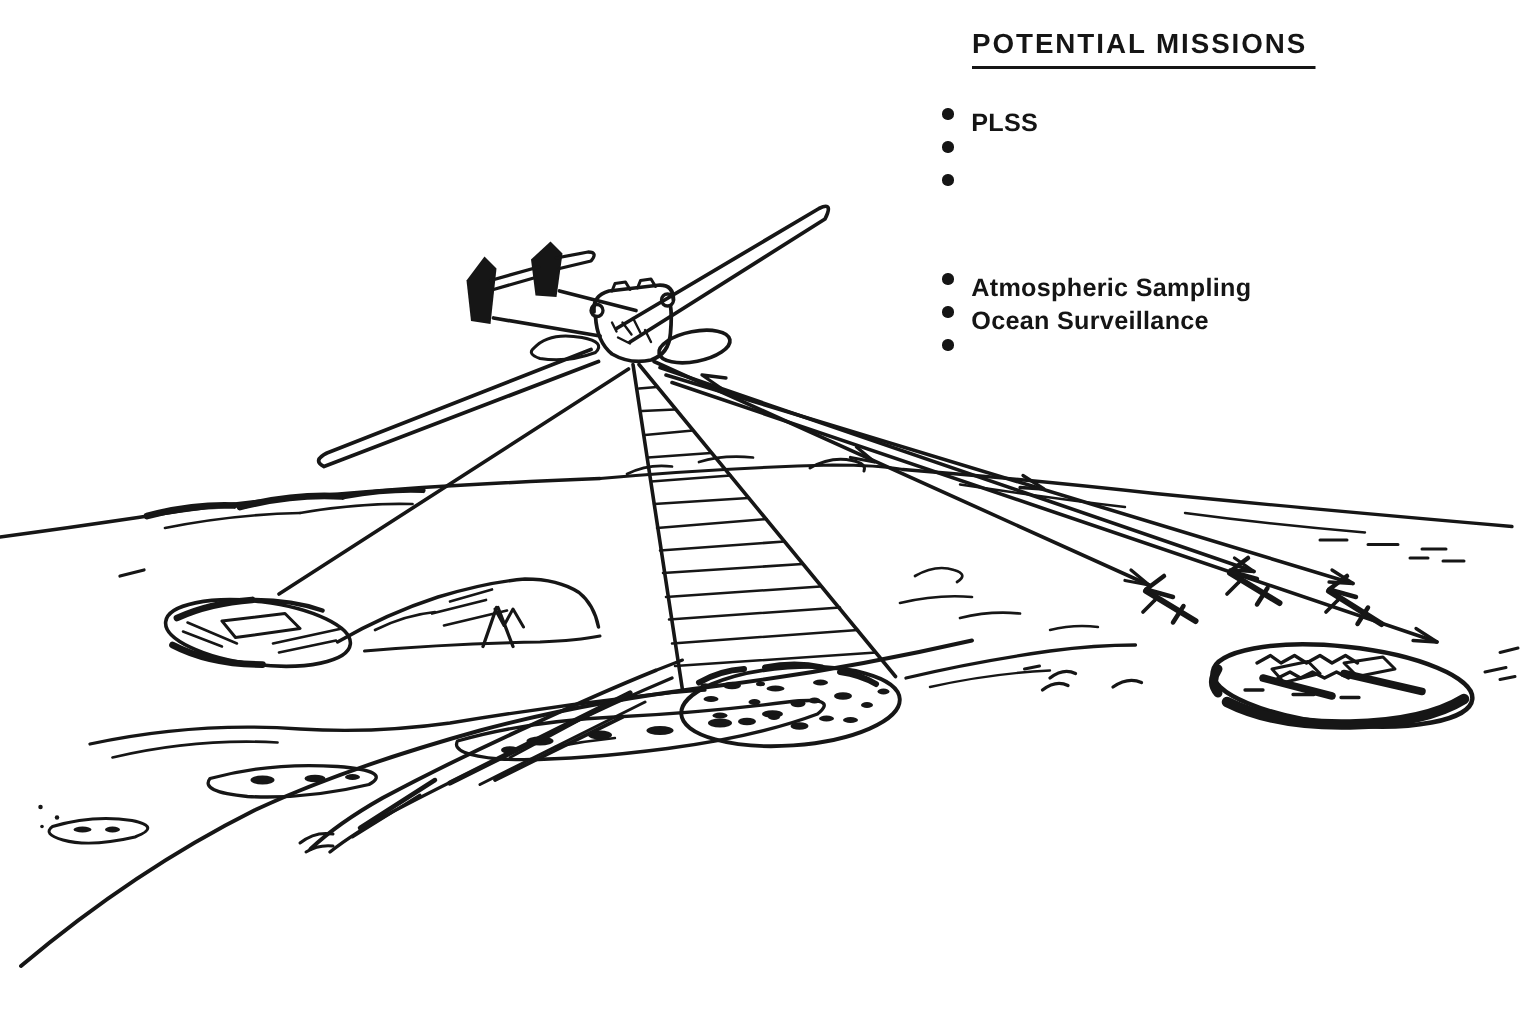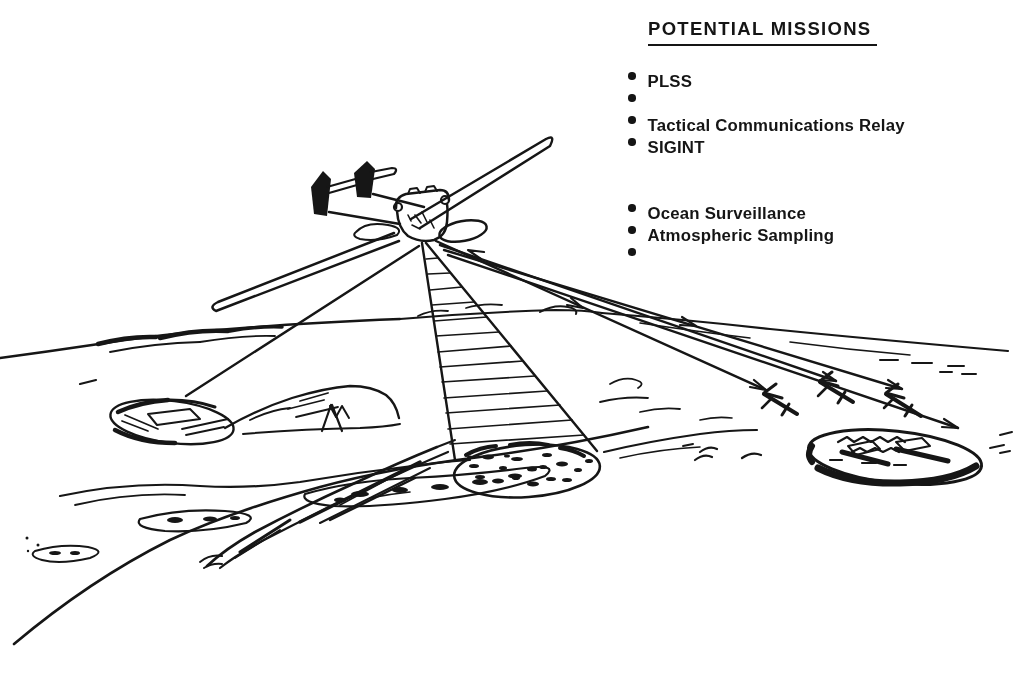--- a/index.html
+++ b/index.html
@@ -256,36 +256,31 @@
     <ul class="group-1">
       <li>
         <span class="dot"></span>
         <span>PLSS</span>
       </li>
       <li>
         <span class="dot"></span>
       </li>
       <li>
         <span class="dot"></span>
-        <span>Tactical Communications Relay</span>
-      </li>
-      <li>
-        <span class="dot"></span>
-        <span>SIGINT</span>
       </li>
     </ul>
 
     <ul class="group-2">
       <li>
         <span class="dot"></span>
+        <span>Atmospheric Sampling</span>
+      </li>
+      <li>
+        <span class="dot"></span>
         <span>Ocean Surveillance</span>
-      </li>
-      <li>
-        <span class="dot"></span>
-        <span>Atmospheric Sampling</span>
       </li>
       <li>
         <span class="dot"></span>
       </li>
     </ul>
   </div>
 
 </div>
 
 </body></html>

